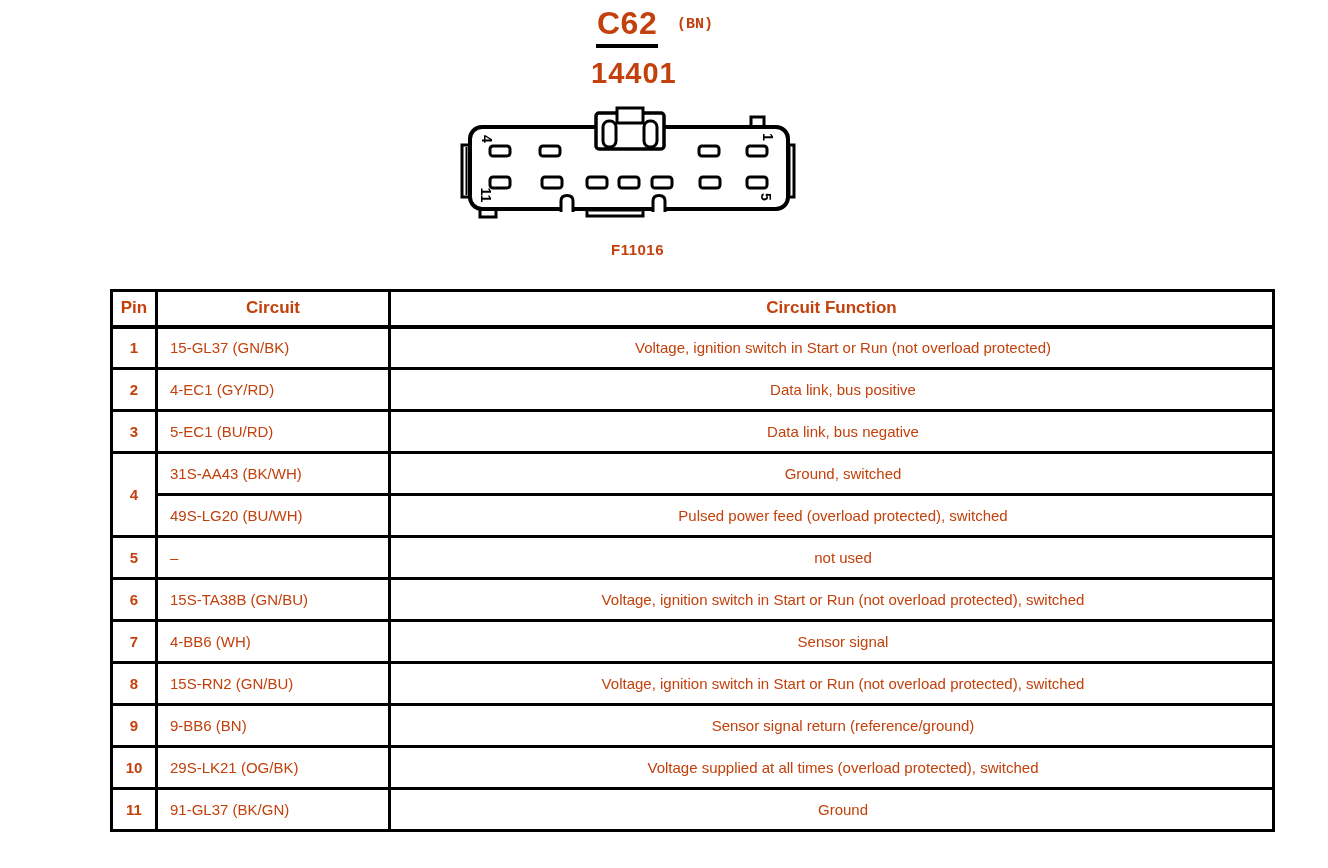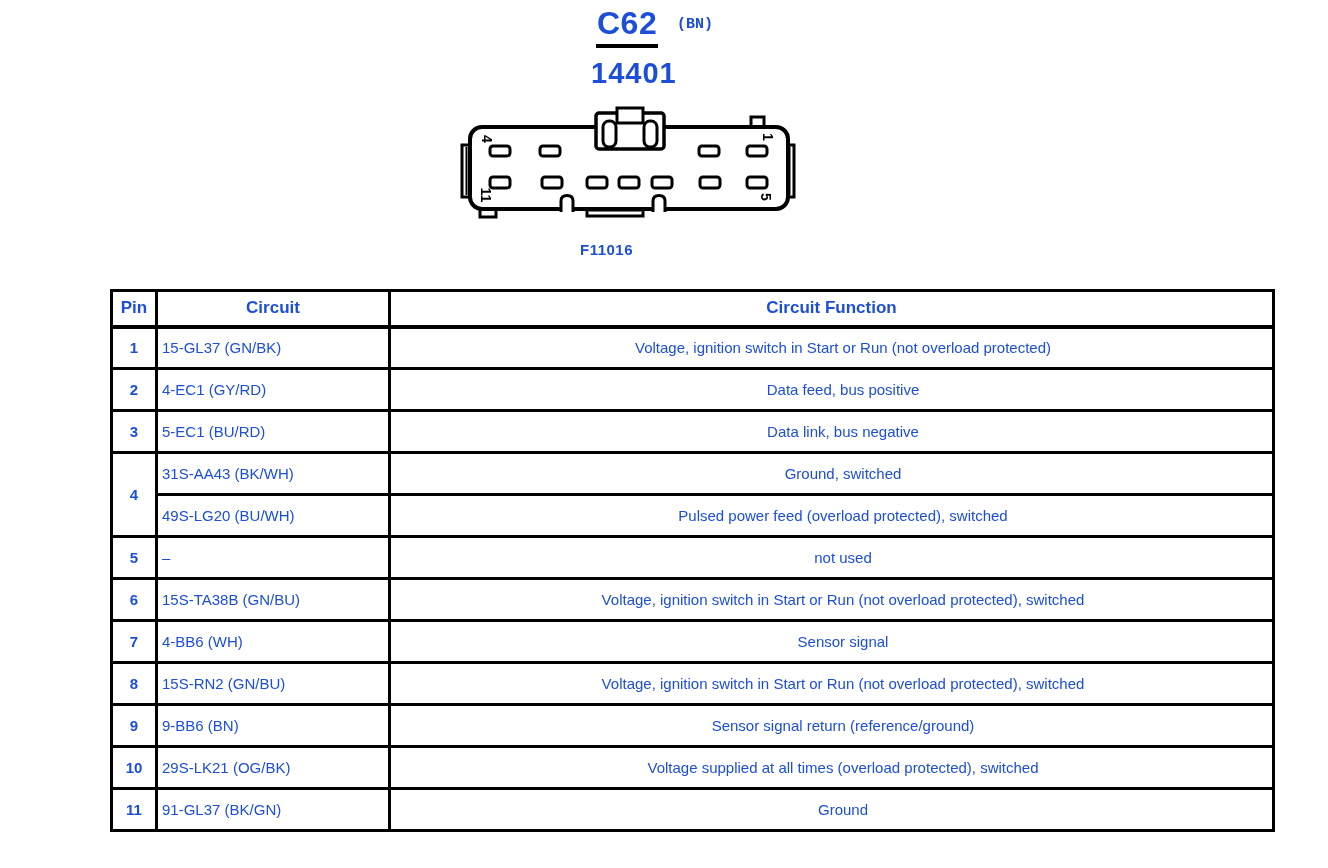--- a/index.html
+++ b/index.html
@@ -3,21 +3,21 @@
 <meta charset="utf-8">
 <style>
   * { margin: 0; padding: 0; box-sizing: border-box; }
   html, body { background: #fff; }
   .page {
     position: relative;
     width: 1328px;
     height: 856px;
     background: #fff;
     font-family: "Liberation Sans", sans-serif;
-    color: #1d4ed8;
+    color: #c2410c;
     overflow: hidden;
   }
 
   
   .connector-id {
     position: absolute;
     left: 596px;
     top: 6px;
     font-size: 32px;
     font-weight: bold;
@@ -44,21 +44,21 @@
   }
 
   
   .connector-svg {
     position: absolute;
     left: 460px;
     top: 105px;
   }
   .figure-label {
     position: absolute;
-    left: 580px;
+    left: 611px;
     top: 241px;
     font-size: 15px;
     font-weight: bold;
     letter-spacing: 0.5px;
   }
 
   
   table.pinout {
     position: absolute;
     left: 110px;
@@ -78,21 +78,21 @@
   }
   table.pinout td {
     height: 42px;
     font-size: 15px;
     vertical-align: middle;
   }
   .col-pin      { width: 45px; }
   .col-circuit  { width: 233px; }
   .col-function { width: auto; }
   td.pin-cell      { text-align: center; font-weight: bold; }
-  td.circuit-cell  { padding-left: 4px; }
+  td.circuit-cell  { padding-left: 12px; }
   td.function-cell { padding-left: 23px; text-align: center; }
 </style>
 </head>
 <body>
 
 <div class="page">
 
   <div class="connector-id">C62</div>
   <div class="color-code">(BN)</div>
   <div class="part-number">14401</div>
@@ -174,21 +174,21 @@
     </thead>
     <tbody>
       <tr>
         <td class="pin-cell">1</td>
         <td class="circuit-cell">15-GL37 (GN/BK)</td>
         <td class="function-cell">Voltage, ignition switch in Start or Run (not overload protected)</td>
       </tr>
       <tr>
         <td class="pin-cell">2</td>
         <td class="circuit-cell">4-EC1 (GY/RD)</td>
-        <td class="function-cell">Data feed, bus positive</td>
+        <td class="function-cell">Data link, bus positive</td>
       </tr>
       <tr>
         <td class="pin-cell">3</td>
         <td class="circuit-cell">5-EC1 (BU/RD)</td>
         <td class="function-cell">Data link, bus negative</td>
       </tr>
       <tr>
         <td class="pin-cell" rowspan="2">4</td>
         <td class="circuit-cell">31S-AA43 (BK/WH)</td>
         <td class="function-cell">Ground, switched</td>

